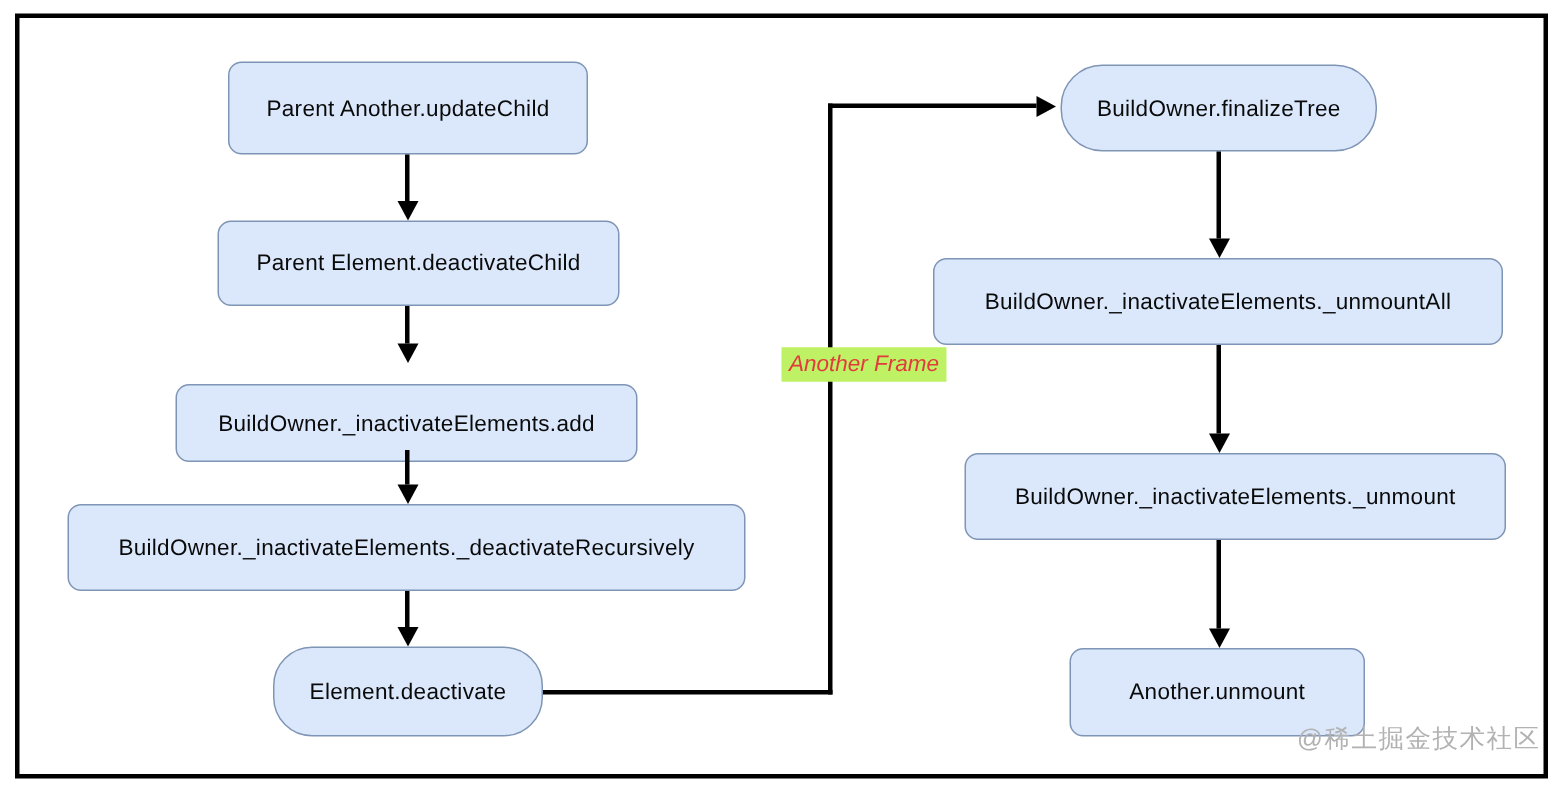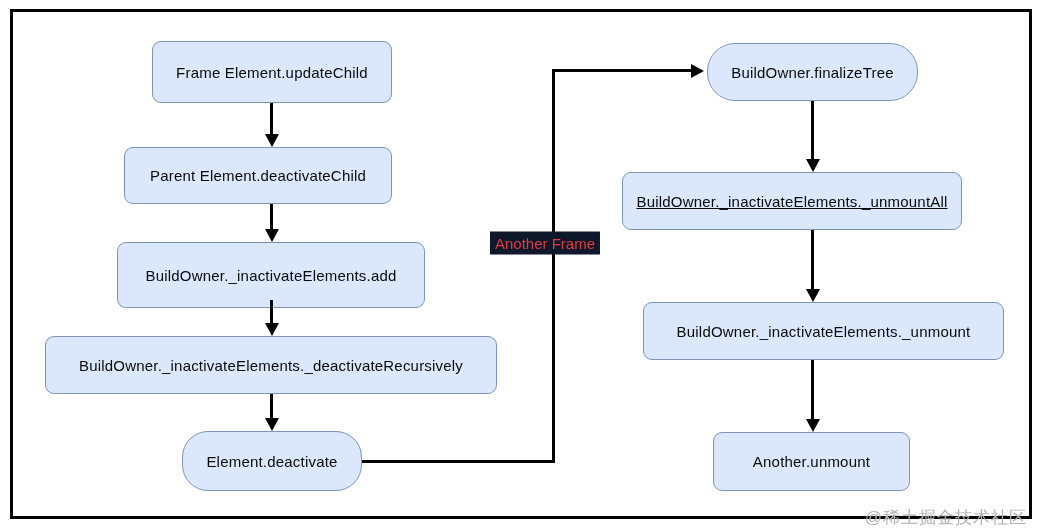--- a/index.html
+++ b/index.html
@@ -35,27 +35,27 @@
     align-items: center;
     justify-content: center;
     text-align: center;
     font-size: 15px;
     color: #0a0a0a;
     letter-spacing: 0.2px;
     white-space: nowrap;
   }
   
   .n-update-child          { left: 152px; top: 41px;  width: 240px; height: 62px; }
-  .n-deactivate-child      { left: 124px; top: 147px; width: 268px; height: 57px; }
-  .n-inactivate-add        { left: 117px; top: 242px; width: 308px; height: 66px; }
+  .n-deactivate-child      { left: 145px; top: 147px; width: 268px; height: 57px; }
+  .n-inactivate-add        { left: 117px; top: 256px; width: 308px; height: 52px; }
   .n-deactivate-recursively{ left: 45px;  top: 336px; width: 452px; height: 58px; justify-content: center; }
   .n-element-deactivate    { left: 182px; top: 431px; width: 180px; height: 60px; border-radius: 26px; }
   
   .n-finalize-tree         { left: 707px; top: 43px;  width: 211px; height: 58px; border-radius: 28px; }
-  .n-unmount-all           { left: 622px; top: 172px; width: 340px; height: 58px; text-decoration: underline; }
+  .n-unmount-all           { left: 622px; top: 172px; width: 380px; height: 58px; }
   .n-unmount               { left: 632px; top: 302px; width: 361px; height: 58px; margin-left: 11px; }
   .n-element-unmount       { left: 713px; top: 432px; width: 197px; height: 59px; }
 
   .arrow-v {
     position: absolute;
     width: 3px;
     background: var(--arrow-color, #000);
   }
   .head-down {
     position: absolute;
@@ -73,48 +73,49 @@
   }
   .head-right {
     position: absolute;
     width: 0; height: 0;
     border-top: 7px solid transparent;
     border-bottom: 7px solid transparent;
     border-left: 13px solid var(--arrow-color, #000);
   }
   .another-frame-label {
     position: absolute;
-    left: 545px;
+    left: 576px;
     top: 243px;
     transform: translate(-50%, -50%);
-    background: #0f172a;
+    background: #bef264;
     padding: 3px 5px;
     color: var(--annotation-red, #e23b3e);
     font-size: 15px;
     white-space: nowrap;
+    font-style: italic;
   }
   .watermark {
     position: absolute;
     right: 15px;
-    bottom: 3px;
+    bottom: 28px;
     color: var(--watermark-gray, #b2b2b2);
     font-size: 17px;
     letter-spacing: 1px;
     white-space: nowrap;
     margin-top: 22px;
   }
 </style>
 </head>
 <body>
 
 <div id="canvas">
   <div class="frame"></div>
 
   <div class="node n-update-child">
-    <span>Frame Element.updateChild</span>
+    <span>Parent Another.updateChild</span>
   </div>
   <div class="node n-deactivate-child">
     <span>Parent Element.deactivateChild</span>
   </div>
   <div class="node n-inactivate-add">
     <span>BuildOwner._inactivateElements.add</span>
   </div>
   <div class="node n-deactivate-recursively">
     <span>BuildOwner._inactivateElements._deactivateRecursively</span>
   </div>

